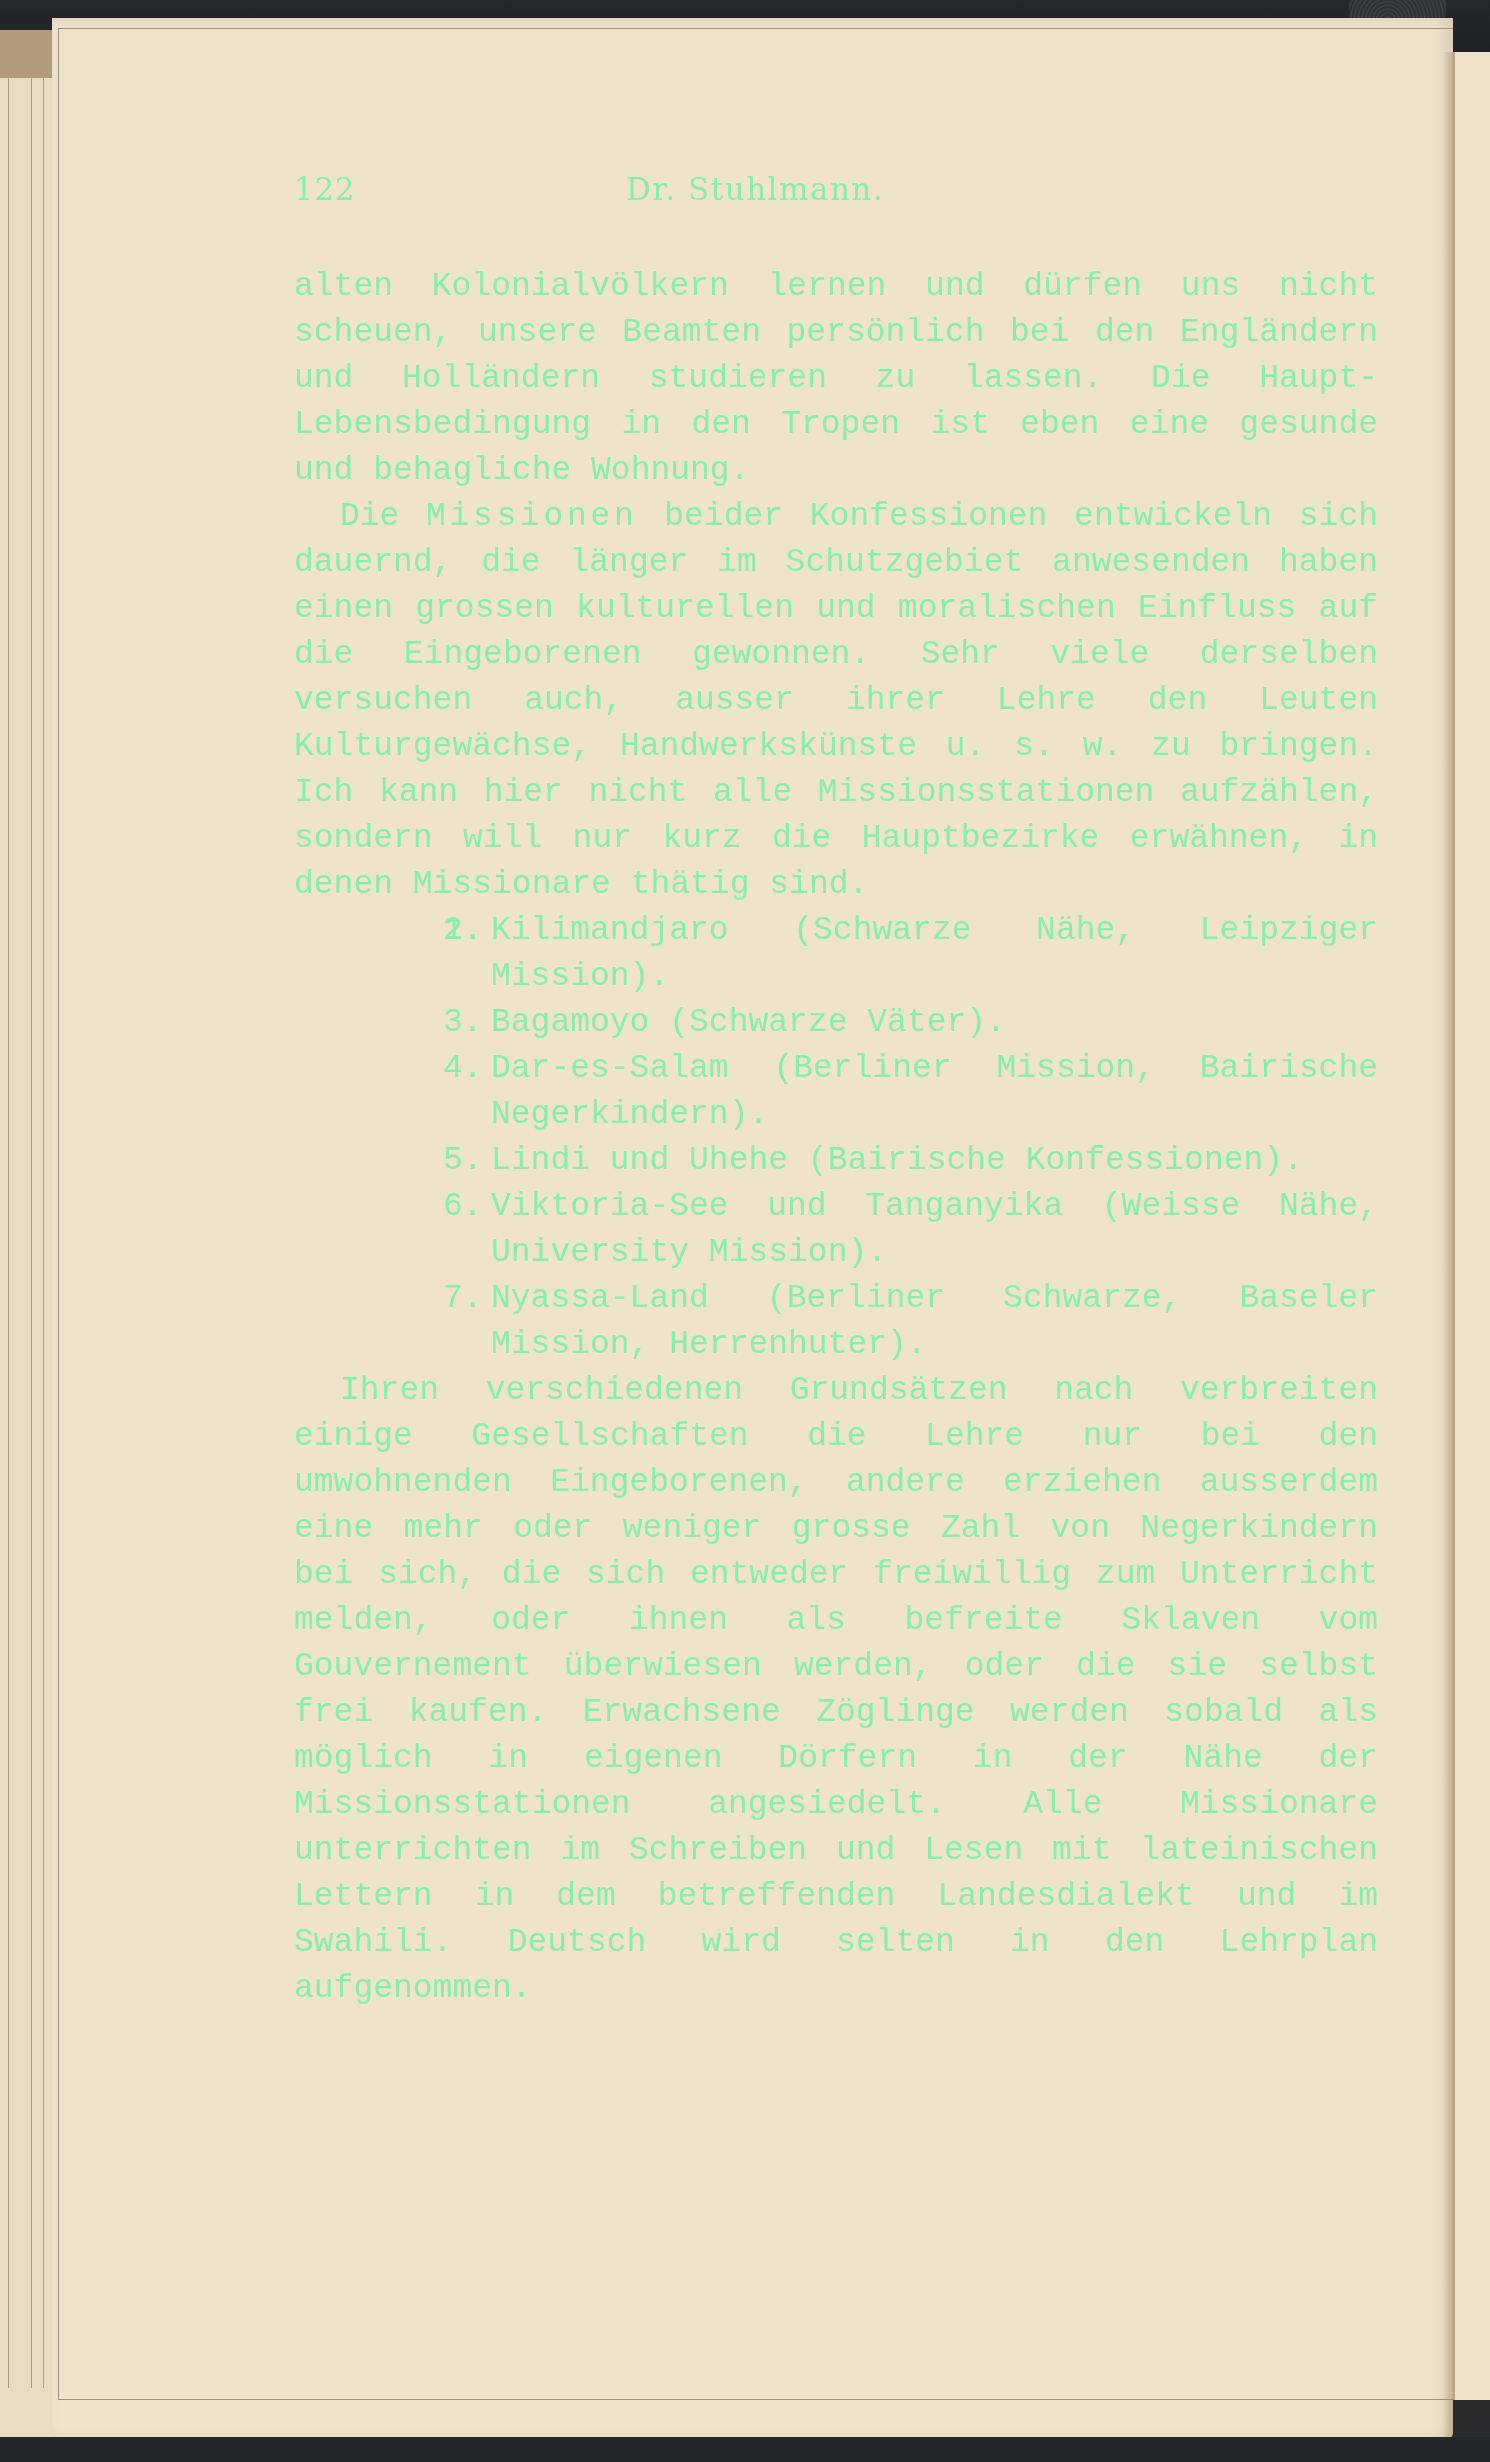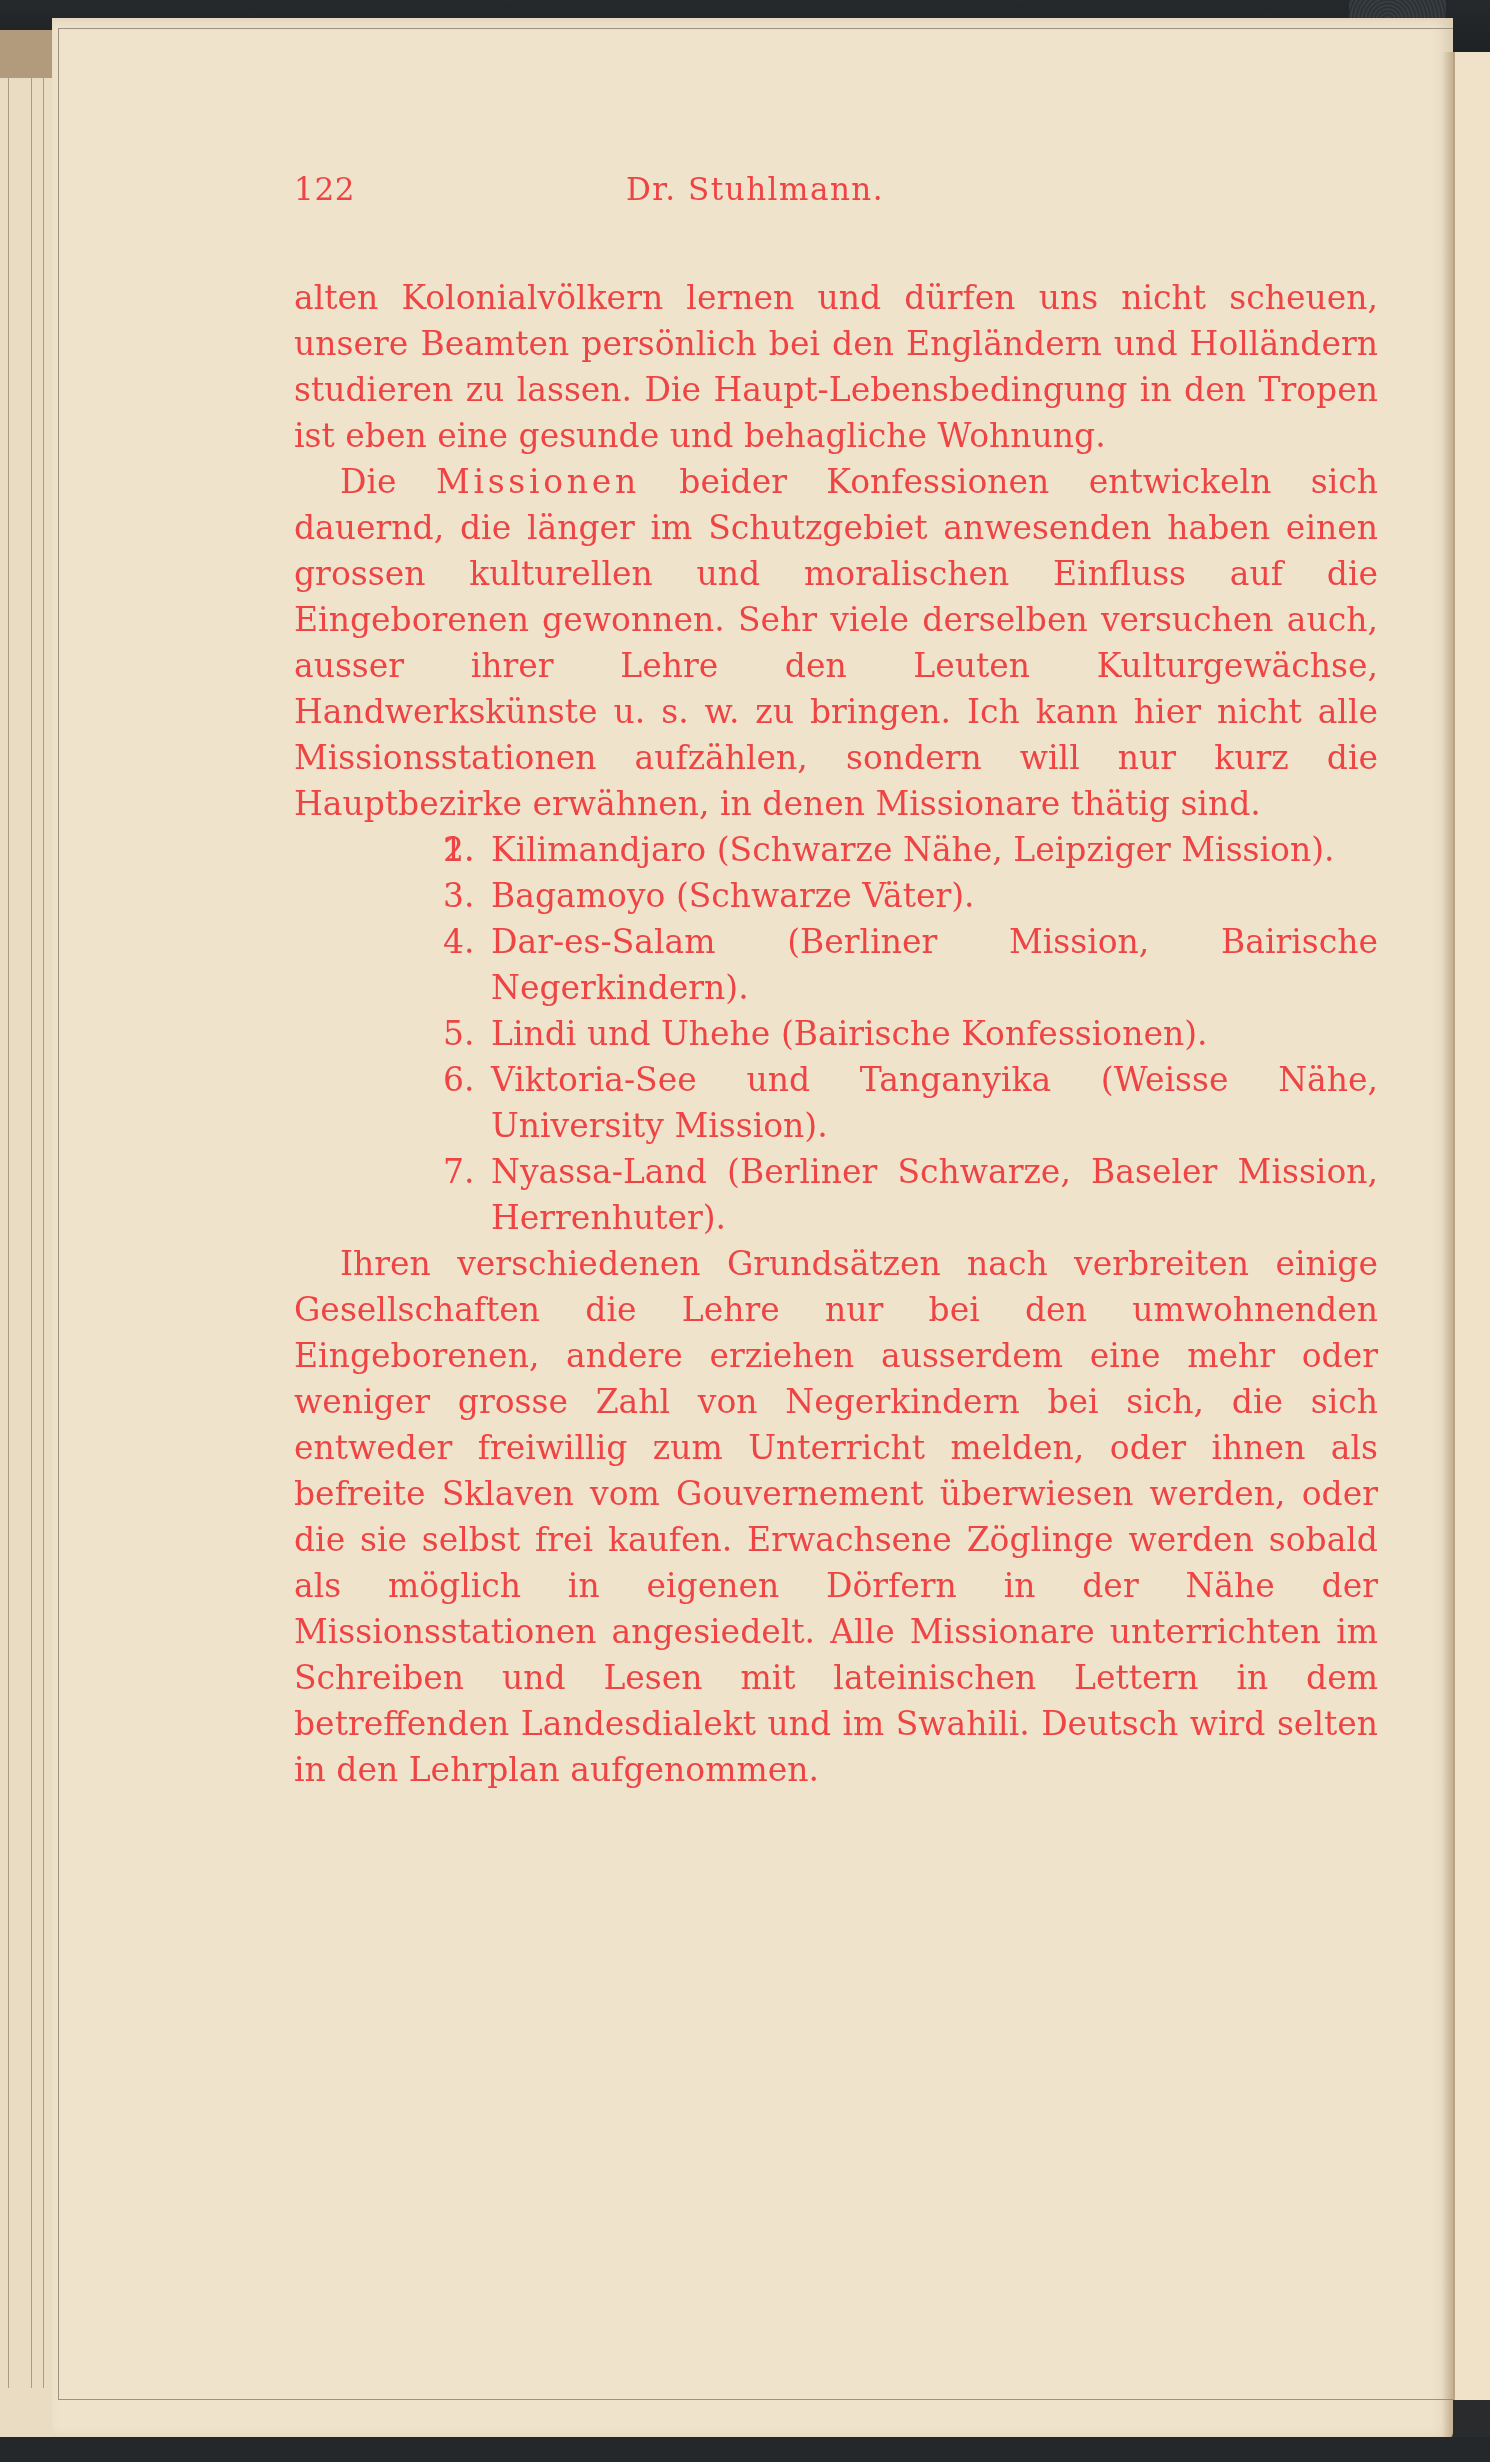--- a/index.html
+++ b/index.html
@@ -80,43 +80,44 @@
       left: 1442px; top: 52px;
       width: 11.2px; height: 2385px;
       background: linear-gradient(90deg, rgba(150,120,80,0) 0%, rgba(150,120,80,0.35) 100%);
     }
     .content {
       position: absolute;
       left: 294px;
       top: 171px;
       width: 1084px;
       font-family: "DejaVu Serif", serif;
-      color: #ef4444;
+      color: #86efac;
     }
     .running-head {
       position: relative;
       height: 60px;
       font-size: 31px;
     }
     .page-number {
       position: absolute;
       left: 0; top: 0;
       letter-spacing: 0.7px;
     }
     .running-title {
       position: absolute;
       left: 332px; top: 0;
       letter-spacing: 1.5px;
     }
     .text-block {
-      margin-top: 44px;
+      margin-top: 33px;
       font-size: 33px;
       line-height: 46px;
       text-align: justify;
       hyphens: manual;
+      font-family: Liberation Mono, monospace;
     }
     .para {
       margin: 0;
       text-indent: 0;
     }
     .para.indent {
       text-indent: 46px;
     }
     .spaced {
       letter-spacing: 3.7px;

